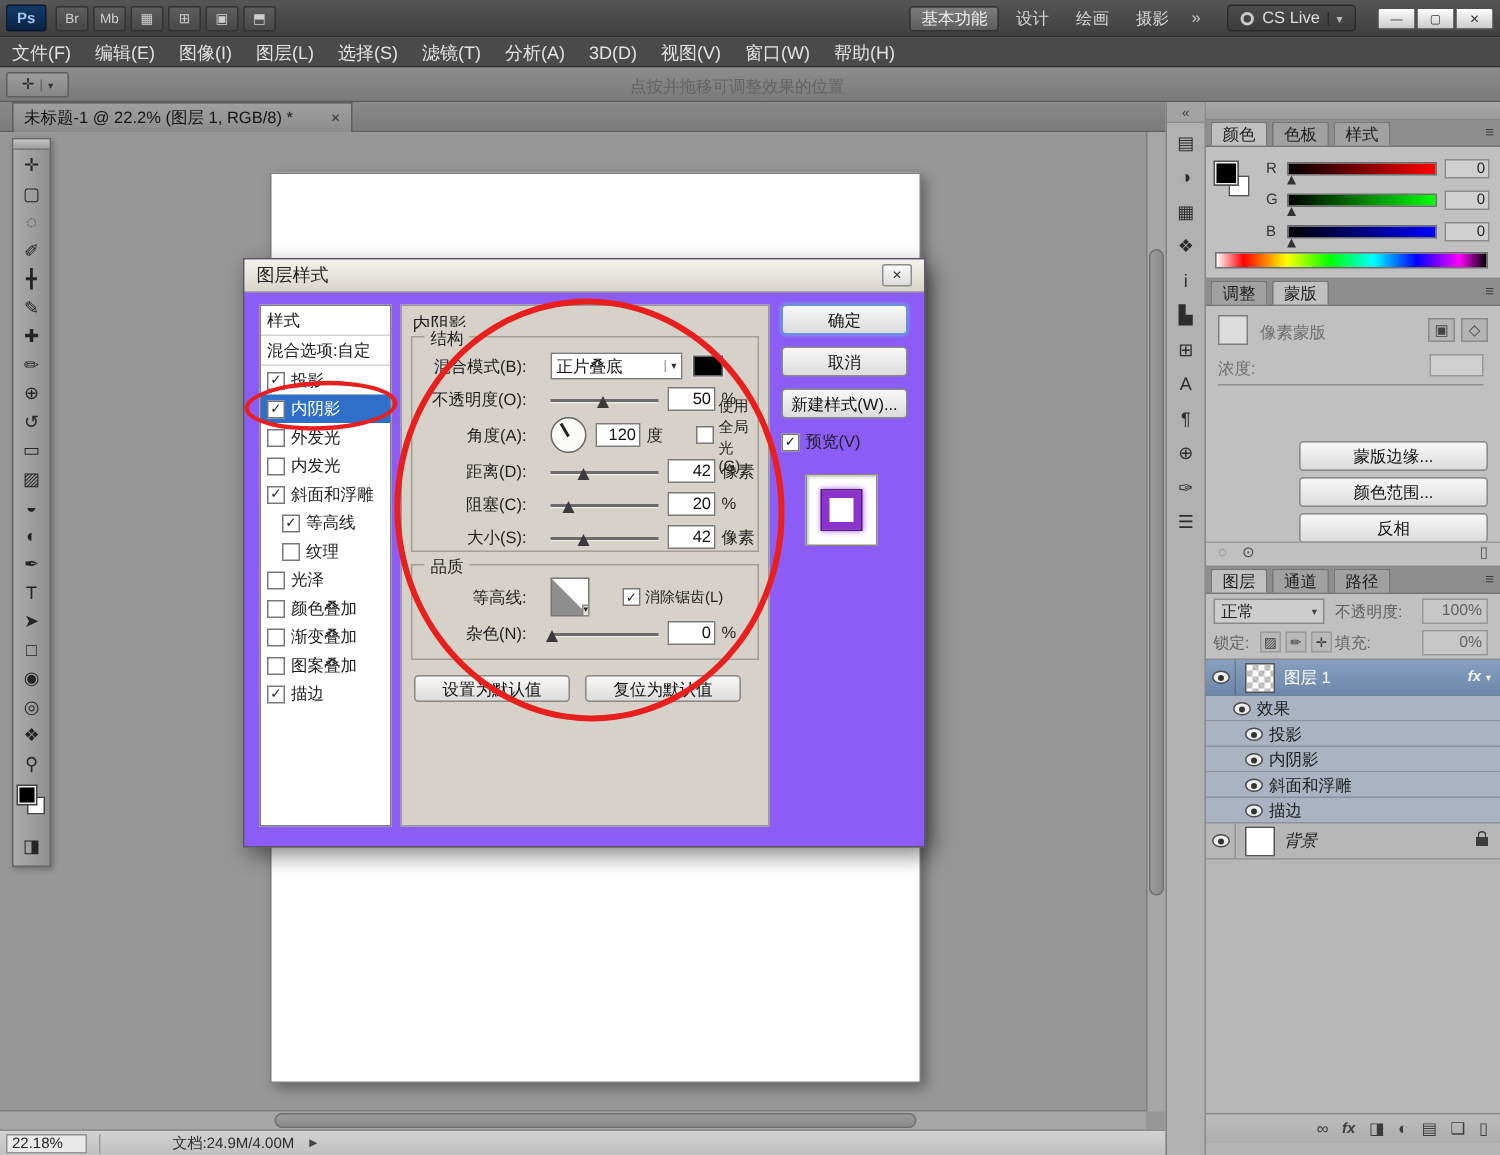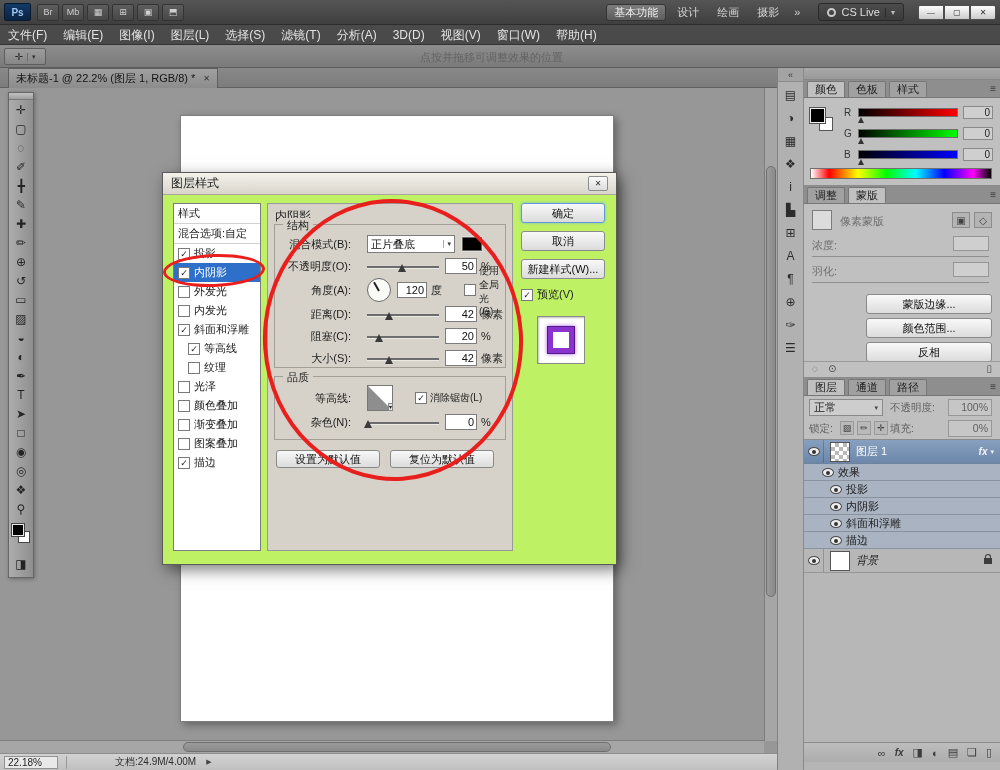--- a/index.html
+++ b/index.html
@@ -29,21 +29,21 @@
   .mi{color:#e2e2e2;font-size:12px;padding:0 8px;height:20px;line-height:20px}
 
   
   .optionsbar{position:absolute;left:0;top:45px;width:1000px;height:23px;background:linear-gradient(#8d8d8d,#7a7a7a);border-bottom:1px solid #5d5d5d}
   .presetbox{position:absolute;left:4px;top:3px;height:17px;width:42px;background:linear-gradient(#9d9d9d,#868686);border:1px solid #5e5e5e;border-radius:2px;display:flex;align-items:center;justify-content:center;gap:4px;color:#2a2a2a;font-size:10px}
   .presetbox .arr{font-size:7px;color:#333;border-left:1px solid #6a6a6a;padding-left:4px}
   .optionhint{position:absolute;left:420px;top:5px;color:#636363;font-size:11px}
 
   
   .docbar{position:absolute;left:0;top:68px;width:777px;height:20px;background:linear-gradient(#898989,#7c7c7c);border-bottom:1px solid #606060}
-  .doctab{position:absolute;left:8px;top:0;height:20px;display:flex;align-items:center;gap:8px;padding:0 7px;background:linear-gradient(#a0a0a0,#8c8c8c);border:1px solid #5f5f5f;border-bottom:none;font-size:11px;color:#151515}
+  .doctab{position:absolute;left:8px;top:0;height:20px;display:flex;align-items:center;gap:25px;padding:0 7px;background:linear-gradient(#a0a0a0,#8c8c8c);border:1px solid #5f5f5f;border-bottom:none;font-size:11px;color:#151515}
   .doctab .x{font-size:8px;color:#333}
 
   
   .canvas{position:absolute;left:0;top:88px;width:777px;height:665px;background:#979797;overflow:hidden}
   .page{position:absolute;left:180px;top:27px;width:434px;height:607px;background:#ffffff;border:1px solid #7e7e7e;box-shadow:3px 3px 8px rgba(0,0,0,.35)}
   .vscroll{position:absolute;right:0;top:0;width:13px;height:653px;background:#a6a6a6;border-left:1px solid #7d7d7d}
   .vthumb{position:absolute;left:1px;top:12%;width:10px;height:66%;background:linear-gradient(90deg,#9b9b9b,#8a8a8a);border:1px solid #6f6f6f;border-radius:5px}
   .hscroll{position:absolute;left:0;bottom:0;width:764px;height:13px;background:#a6a6a6;border-top:1px solid #7d7d7d}
   .hthumb{position:absolute;top:1px;left:24%;width:56%;height:10px;background:linear-gradient(#9b9b9b,#8a8a8a);border:1px solid #6f6f6f;border-radius:5px}
 
@@ -128,21 +128,21 @@
   .white{background:#fff}
   .fxbadge{margin-left:auto;margin-right:6px;font-size:10px;font-style:italic;font-weight:bold;color:#f2f2f2;display:flex;align-items:center;gap:3px}
   .fxbadge .arr{font-size:7px}
   .ind1{margin-left:14px}.ind2{margin-left:22px}
   .lockshape{position:relative;width:8px;height:6px;background:#3d3d3d;margin-left:auto;margin-right:8px}
   .lockshape::before{content:"";position:absolute;left:1px;top:-4px;width:4px;height:4px;border:1px solid #3d3d3d;border-bottom:none;border-radius:3px 3px 0 0}
   .lfoot{height:20px;background:linear-gradient(#bdbdbd,#adadad);border-top:1px solid #8b8b8b;display:flex;align-items:center;justify-content:flex-end;gap:9px;padding:0 8px;color:#3c3c3c;font-size:11px}
   .lfoot .fxg{font-size:10px;font-style:italic;font-weight:bold}
 
   
-  .dialog{position:absolute;left:162px;top:172px;width:455px;height:393px;background:#bef264;border:1px solid #5a5a5a;box-shadow:4px 5px 14px rgba(0,0,0,.5);z-index:20}
+  .dialog{position:absolute;left:162px;top:172px;width:455px;height:393px;background:#8b5cf6;border:1px solid #5a5a5a;box-shadow:4px 5px 14px rgba(0,0,0,.5);z-index:20}
   .dlgtitle{height:22px;background:linear-gradient(#f4f2ec,#d9d5cc);border-bottom:1px solid #aaa69c;display:flex;align-items:center;padding:0 8px;font-size:12px;color:#222}
   .dlgclose{margin-left:auto;width:20px;height:15px;background:linear-gradient(#fbfbfb,#dcdcdc);border:1px solid #8d8d8d;border-radius:2px;display:flex;align-items:center;justify-content:center;font-size:8px;color:#333}
   .slist{position:absolute;left:10px;top:30px;width:88px;height:348px;background:#fff;border:1px solid #7c7c7c;overflow:hidden}
   .srow{display:flex;align-items:center;height:19px;padding-left:4px;font-size:11px;color:#1a1a1a}
   .srow.hdr{height:20px;border-bottom:1px solid #d2d2d2}
   .srow.sel{background:#2e6fc9;color:#fff}
   .cb{width:12px;height:12px;background:#fff;border:1px solid #787878;display:flex;align-items:center;justify-content:center;font-size:9px;color:#222;flex:none}
   .srow .cb{margin-right:4px}
   .srow.sub{padding-left:14px}
   .cpanel{position:absolute;left:104px;top:30px;width:246px;height:348px;border:1px solid #999;background:#d6d2c9}
@@ -356,25 +356,20 @@
         <div class="mthumb"></div>
         <span class="mlabel">像素蒙版</span>
         <div class="mico" style="right:30px">▣</div>
         <div class="mico" style="right:8px">◇</div>
       </div>
       <div class="mrow" style="top:34px">
         <span class="mrl">浓度:</span>
         <div class="mrv"></div>
         <div class="mtrack"></div>
       </div>
-      <div class="mrow" style="top:60px">
-        <span class="mrl">羽化:</span>
-        <div class="mrv"></div>
-        <div class="mtrack"></div>
-      </div>
       <div class="btn mbtn" style="top:90px">蒙版边缘...</div>
       <div class="btn mbtn" style="top:114px">颜色范围...</div>
       <div class="btn mbtn" style="top:138px">反相</div>
       <div class="mfoot">
         <span>◌</span>
         <span>⊙</span>
         <span class="right">▯</span>
       </div>
     </div>
 

